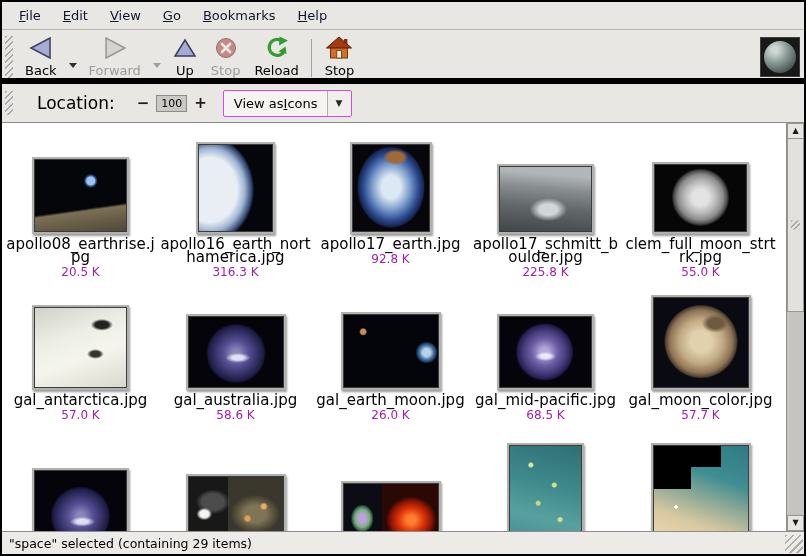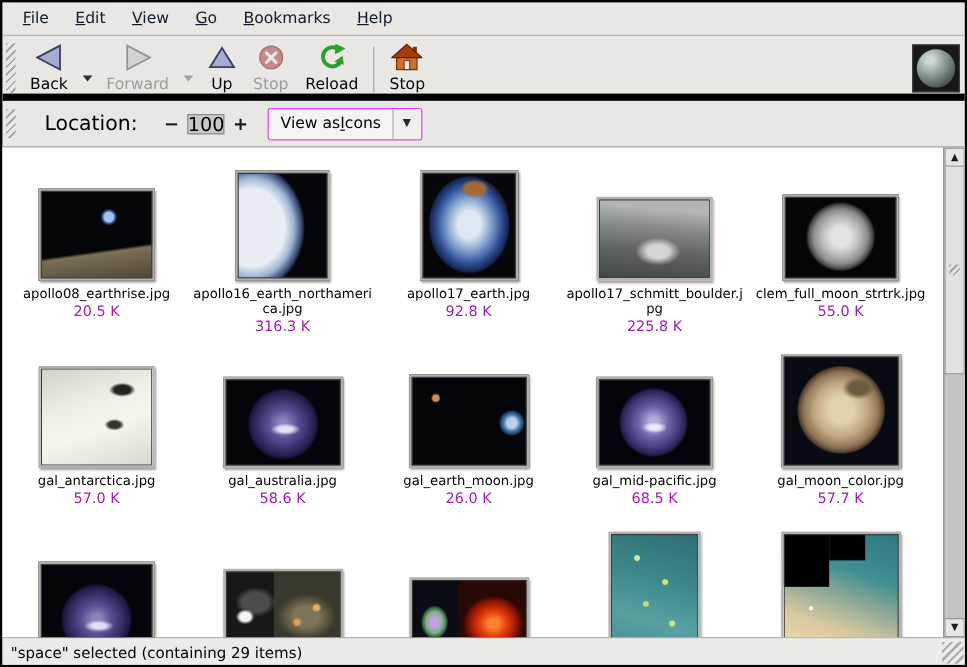--- a/index.html
+++ b/index.html
@@ -33,41 +33,41 @@
     background:radial-gradient(circle at 34% 28%,#cdd8d4 0 10%,#8d9c98 40%,#54635f 70%,#2c3734 95%);}
   
   .locbar{height:38px;display:flex;align-items:center;padding:0 6px 0 3px;flex:0 0 auto;}
   .loc-label{font-size:17px;color:#000;margin:0 8px 0 18px;}
   .loc-input{width:500px;height:23px;border:1px solid #636361;background:#fff;
     font-family:inherit;font-size:13px;padding:0 4px;color:#000;
     box-shadow:inset 1px 1px 0 rgba(0,0,0,.12);}
   .zoom-btn{font-size:15px;font-weight:bold;color:#1a1a1a;padding:0 4px;line-height:16px;}
   .zoom-out{margin-left:10px;}
   .zoom-box{width:31px;height:17px;background:#cbc9c5;border:1px solid #8d8b89;
-    font-size:16px;color:#000;display:flex;align-items:center;justify-content:center;margin:0 3px;}
+    font-size:11px;color:#000;display:flex;align-items:center;justify-content:center;margin:0 3px;}
   .combo{margin-left:12px;height:27px;display:flex;align-items:stretch;background:#f5f4f1;
     border:1px solid #d946ef;border-radius:2px;overflow:hidden;}
   .combo-text{font-size:13px;color:#000;display:flex;align-items:center;padding:0 9px 0 10px;}
   .combo-arrow{width:24px;border-left:1px solid #b2b0ac;display:flex;align-items:center;
     justify-content:center;background:#f0efec;}
   .combo-arrow span{font-size:9px;color:#2a2a2a;line-height:9px;}
   
   .content{flex:1;display:flex;min-height:0;border-top:1px solid #8e8c8a;
     border-bottom:1px solid #8e8c8a;background:#fff;}
   .viewport{flex:1;overflow:hidden;background:#fff;}
   .row{display:flex;align-items:flex-start;padding-left:1px;}
   .row-1{margin-top:16px;}
   .row-2{margin-top:6px;}
   .row-3{margin-top:21px;}
   .row-1 .thumb-box{height:95px;}
   .row-2 .thumb-box{height:105px;}
   .thumb-box{display:flex;align-items:flex-end;justify-content:center;}
   .file-item{width:155px;display:flex;flex-direction:column;align-items:center;}
   .thumb{border:2px solid #b3b1ad;box-shadow:inset 0 0 0 1px #3c3c3c,1px 2px 2px rgba(0,0,0,.4);}
-  .file-name{font-size:11px;line-height:13px;color:#000;text-align:center;
+  .file-name{font-size:15px;line-height:13px;color:#000;text-align:center;
     max-width:152px;word-break:break-all;margin-top:4px;}
   .file-size{font-size:12px;line-height:14px;color:#a21caf;margin-top:1px;text-align:center;}
   
   .t-earthrise{background:
     radial-gradient(circle 7px at 61% 30%,#9cc4ea 0 4px,#3e68b0 5px,rgba(0,0,0,0) 7px),
     linear-gradient(172deg,rgba(0,0,0,0) 0 66%,#7b7055 69%,#4e4636 100%),#05060a;}
   .t-earth-crescent{background:
     radial-gradient(ellipse 52px 62px at 16% 52%,#e9eef4 0 52%,#9db4d4 67%,#32456e 80%,rgba(0,0,0,0) 85%),#05060c;}
   .t-blue-marble{background:
     radial-gradient(ellipse 16px 10px at 56% 15%,#a06a38 0 50%,rgba(0,0,0,0) 78%),

